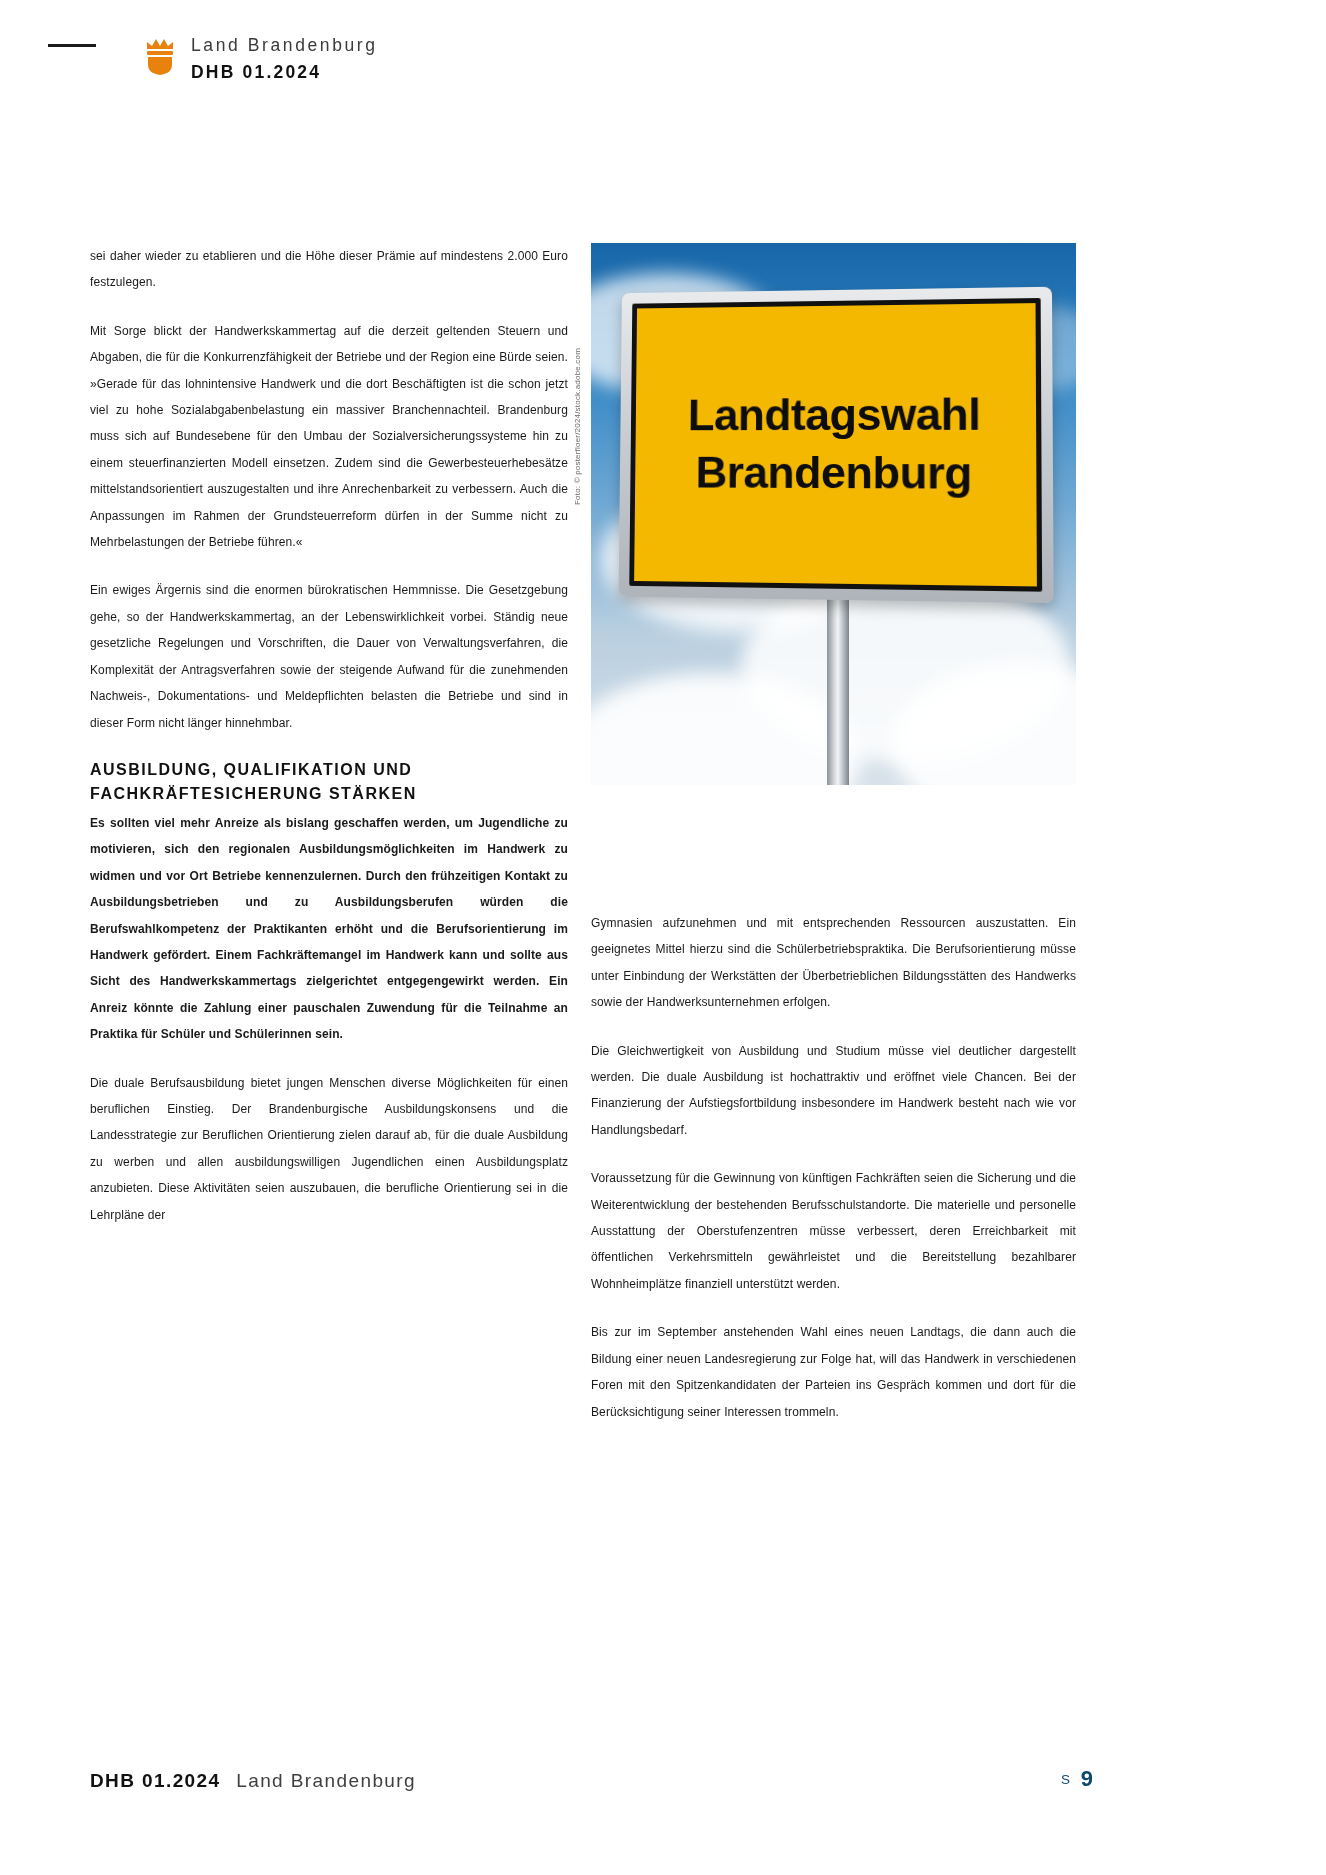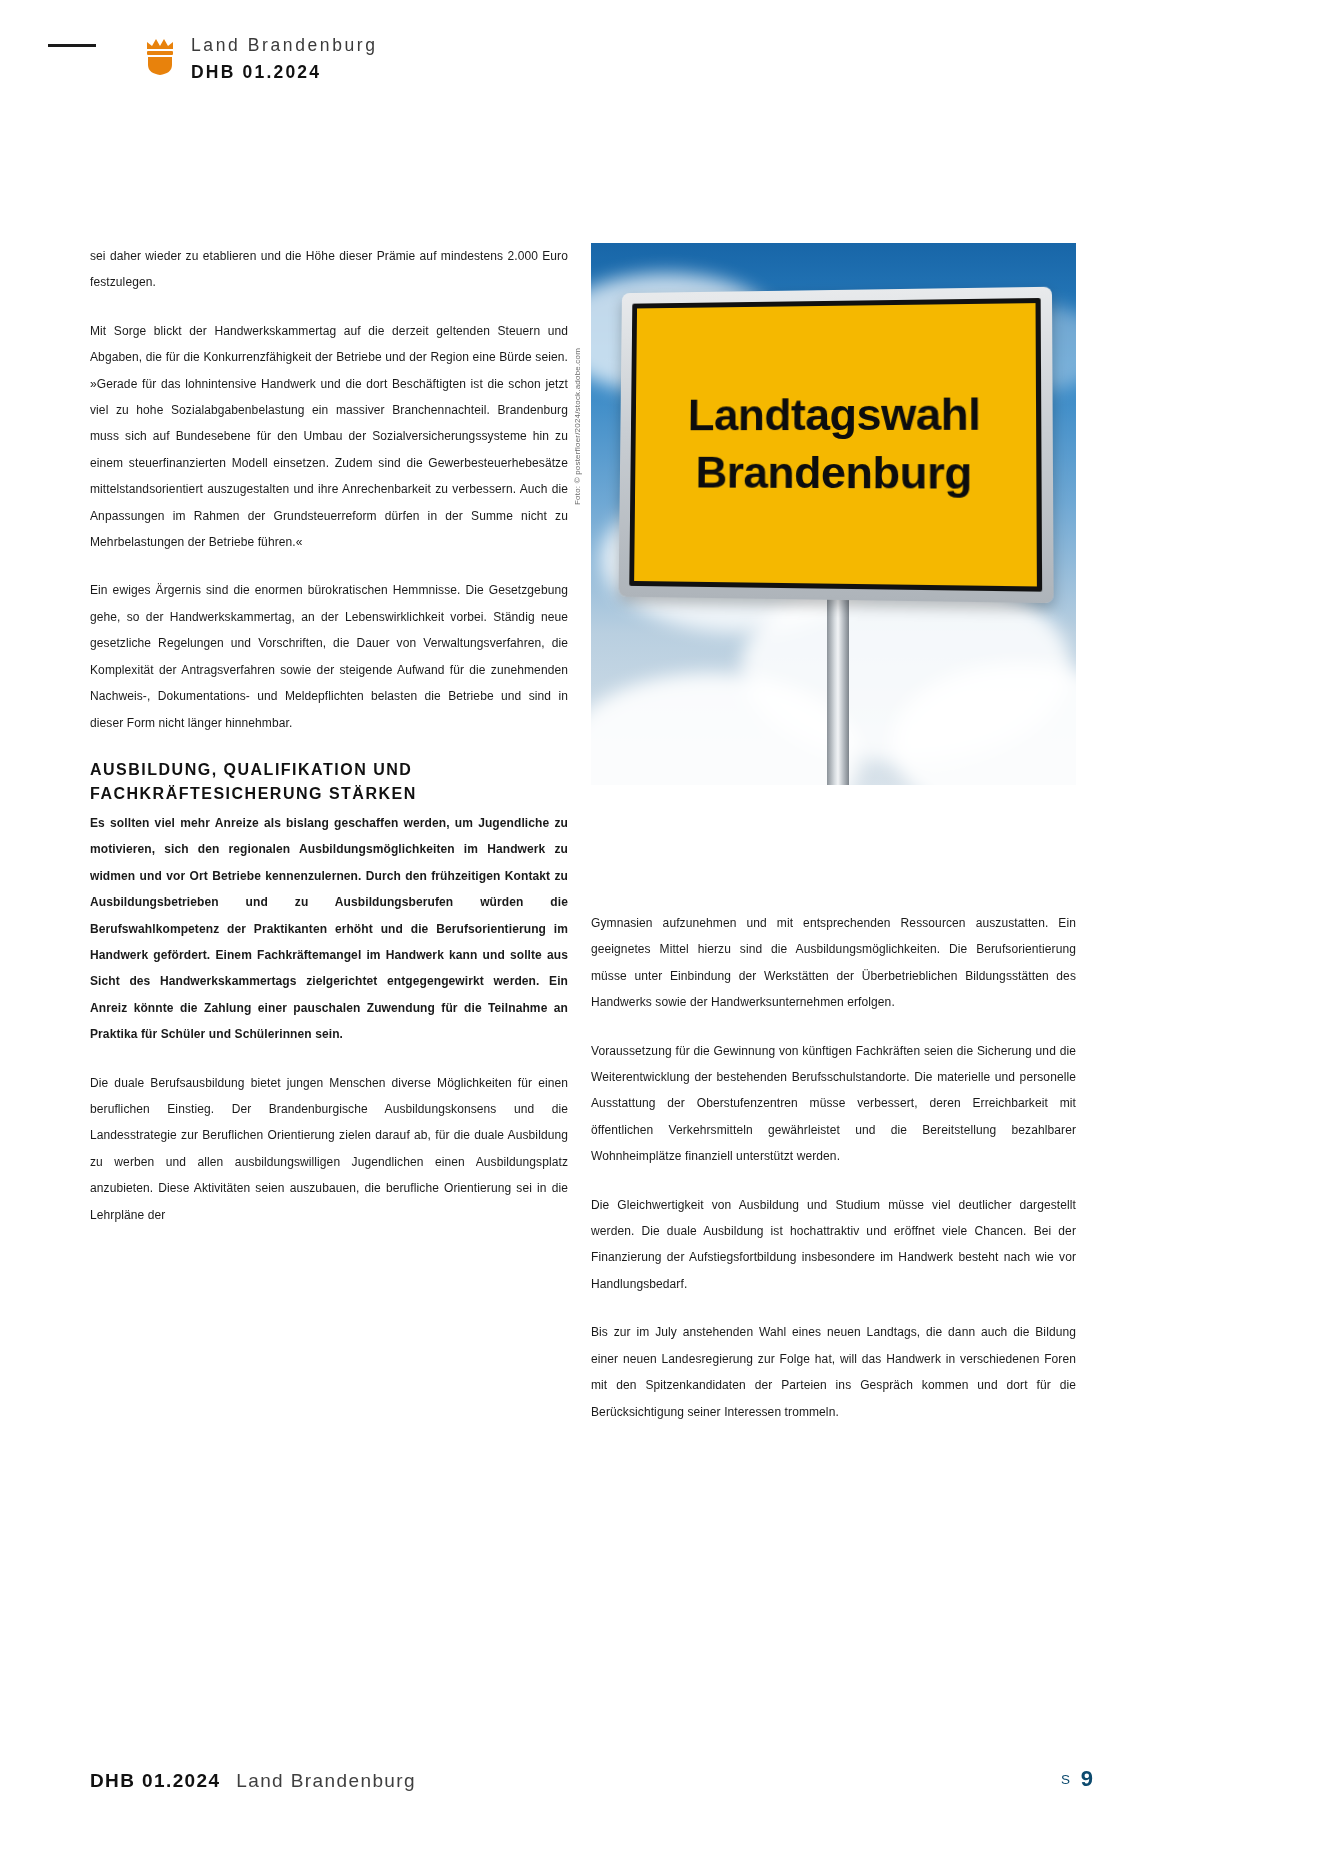--- a/index.html
+++ b/index.html
@@ -264,24 +264,24 @@
   <div class="col-left">
     <p class="body">sei daher wieder zu etablieren und die Höhe dieser Prämie auf mindestens 2.000 Euro festzulegen.</p>
     <p class="body">Mit Sorge blickt der Handwerkskammertag auf die derzeit geltenden Steuern und Abgaben, die für die Konkurrenzfähigkeit der Betriebe und der Region eine Bürde seien. »Gerade für das lohnintensive Handwerk und die dort Beschäftigten ist die schon jetzt viel zu hohe Sozialabgabenbelastung ein massiver Branchennachteil. Brandenburg muss sich auf Bundesebene für den Umbau der Sozialversicherungssysteme hin zu einem steuerfinanzierten Modell einsetzen. Zudem sind die Gewerbesteuerhebesätze mittelstandsorientiert auszugestalten und ihre Anrechenbarkeit zu verbessern. Auch die Anpassungen im Rahmen der Grundsteuerreform dürfen in der Summe nicht zu Mehrbelastungen der Betriebe führen.«</p>
     <p class="body">Ein ewiges Ärgernis sind die enormen bürokratischen Hemmnisse. Die Gesetzgebung gehe, so der Handwerkskammertag, an der Lebenswirklichkeit vorbei. Ständig neue gesetzliche Regelungen und Vorschriften, die Dauer von Verwaltungsverfahren, die Komplexität der Antragsverfahren sowie der steigende Aufwand für die zunehmenden Nachweis-, Dokumentations- und Meldepflichten belasten die Betriebe und sind in dieser Form nicht länger hinnehmbar.</p>
     <div class="subhead">AUSBILDUNG, QUALIFIKATION UND FACHKRÄFTESICHERUNG STÄRKEN</div>
     <p class="body">Es sollten viel mehr Anreize als bislang geschaffen werden, um Jugendliche zu motivieren, sich den regionalen Ausbildungsmöglichkeiten im Handwerk zu widmen und vor Ort Betriebe kennenzulernen. Durch den frühzeitigen Kontakt zu Ausbildungsbetrieben und zu Ausbildungsberufen würden die Berufswahlkompetenz der Praktikanten erhöht und die Berufsorientierung im Handwerk gefördert. Einem Fachkräftemangel im Handwerk kann und sollte aus Sicht des Handwerkskammertags zielgerichtet entgegengewirkt werden. Ein Anreiz könnte die Zahlung einer pauschalen Zuwendung für die Teilnahme an Praktika für Schüler und Schülerinnen sein.</p>
     <p class="body">Die duale Berufsausbildung bietet jungen Menschen diverse Möglichkeiten für einen beruflichen Einstieg. Der Brandenburgische Ausbildungskonsens und die Landesstrategie zur Beruflichen Orientierung zielen darauf ab, für die duale Ausbildung zu werben und allen ausbildungswilligen Jugendlichen einen Ausbildungsplatz anzubieten. Diese Aktivitäten seien auszubauen, die berufliche Orientierung sei in die Lehrpläne der</p>
   </div>
 
   <div class="col-right-lower">
-    <p class="body">Gymnasien aufzunehmen und mit entsprechenden Ressourcen auszustatten. Ein geeignetes Mittel hierzu sind die Ausbildungsmöglichkeiten. Die Berufsorientierung müsse unter Einbindung der Werkstätten der Überbetrieblichen Bildungsstätten des Handwerks sowie der Handwerksunternehmen erfolgen.</p>
+    <p class="body">Gymnasien aufzunehmen und mit entsprechenden Ressourcen auszustatten. Ein geeignetes Mittel hierzu sind die Schülerbetriebspraktika. Die Berufsorientierung müsse unter Einbindung der Werkstätten der Überbetrieblichen Bildungsstätten des Handwerks sowie der Handwerksunternehmen erfolgen.</p>
+    <p class="body">Die Gleichwertigkeit von Ausbildung und Studium müsse viel deutlicher dargestellt werden. Die duale Ausbildung ist hochattraktiv und eröffnet viele Chancen. Bei der Finanzierung der Aufstiegsfortbildung insbesondere im Handwerk besteht nach wie vor Handlungsbedarf.</p>
     <p class="body">Voraussetzung für die Gewinnung von künftigen Fachkräften seien die Sicherung und die Weiterentwicklung der bestehenden Berufsschulstandorte. Die materielle und personelle Ausstattung der Oberstufenzentren müsse verbessert, deren Erreichbarkeit mit öffentlichen Verkehrsmitteln gewährleistet und die Bereitstellung bezahlbarer Wohnheimplätze finanziell unterstützt werden.</p>
-    <p class="body">Die Gleichwertigkeit von Ausbildung und Studium müsse viel deutlicher dargestellt werden. Die duale Ausbildung ist hochattraktiv und eröffnet viele Chancen. Bei der Finanzierung der Aufstiegsfortbildung insbesondere im Handwerk besteht nach wie vor Handlungsbedarf.</p>
-    <p class="body">Bis zur im July anstehenden Wahl eines neuen Landtags, die dann auch die Bildung einer neuen Landesregierung zur Folge hat, will das Handwerk in verschiedenen Foren mit den Spitzenkandidaten der Parteien ins Gespräch kommen und dort für die Berücksichtigung seiner Interessen trommeln.</p>
+    <p class="body">Bis zur im September anstehenden Wahl eines neuen Landtags, die dann auch die Bildung einer neuen Landesregierung zur Folge hat, will das Handwerk in verschiedenen Foren mit den Spitzenkandidaten der Parteien ins Gespräch kommen und dort für die Berücksichtigung seiner Interessen trommeln.</p>
   </div>
 
   <div class="footer">
     <div class="footer-left">
       <span class="footer-issue">DHB 01.2024</span>
       <span class="footer-land">Land Brandenburg</span>
     </div>
     <div class="footer-right">
       <span>S</span>
       <span class="footer-pagenum">9</span>

